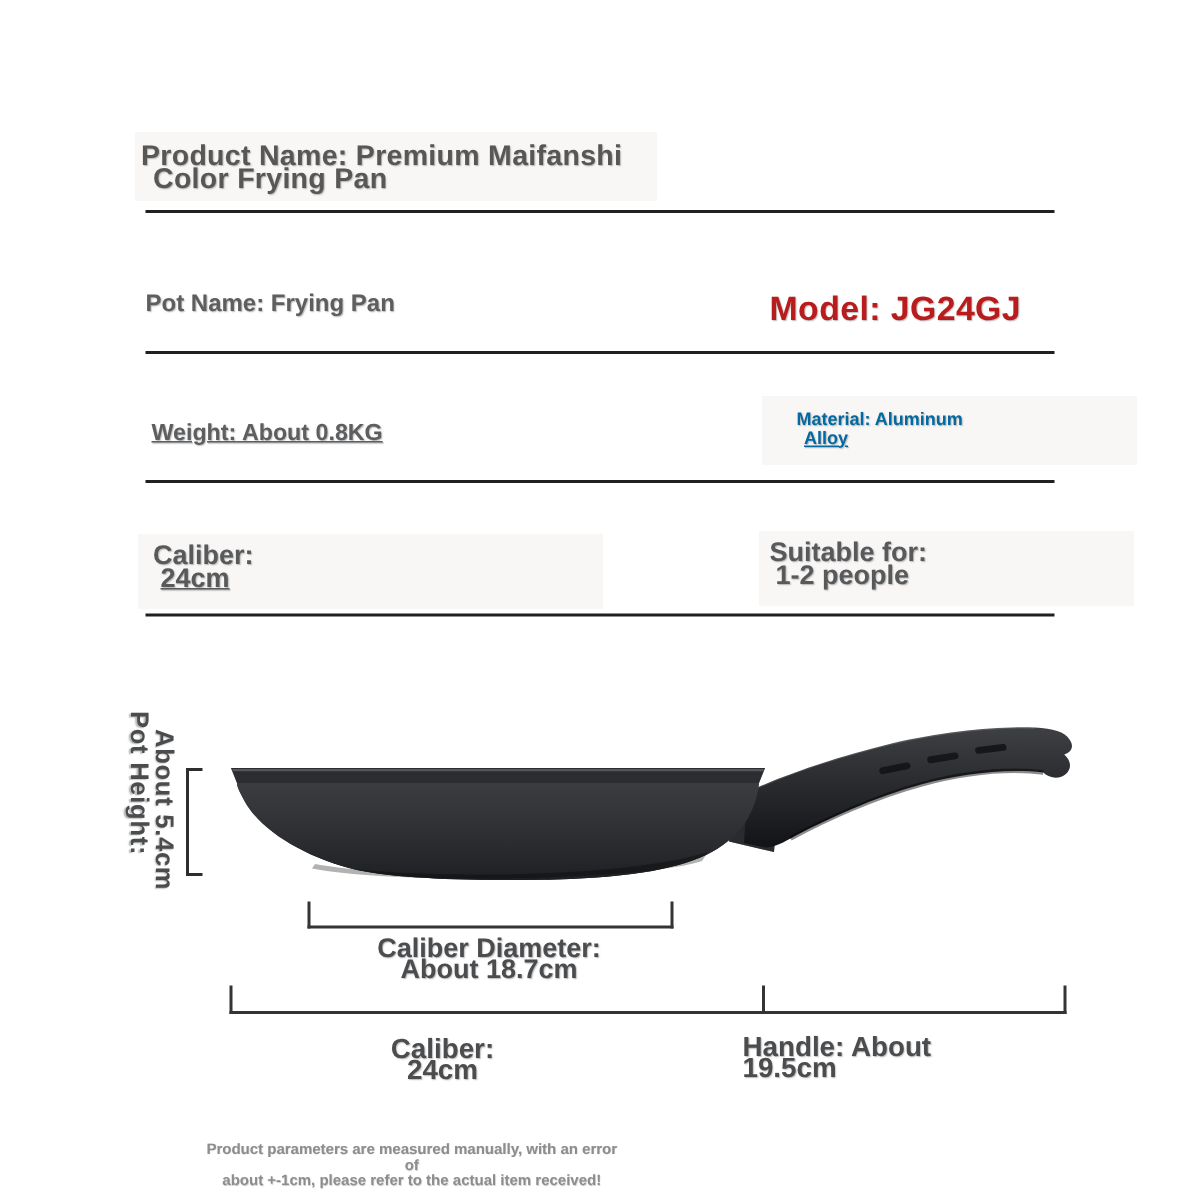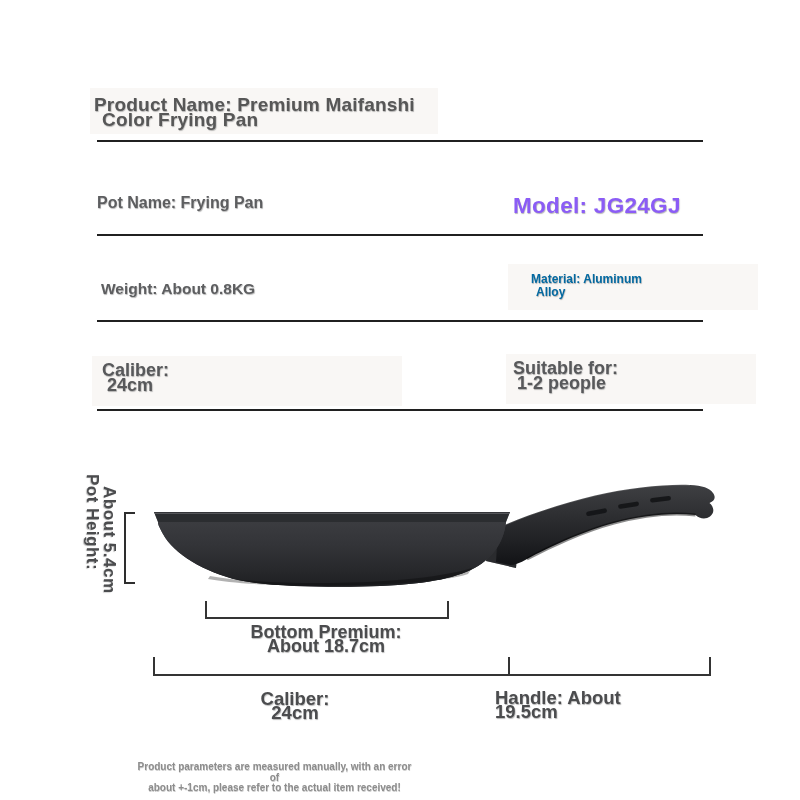--- a/index.html
+++ b/index.html
@@ -1,25 +1,25 @@
 <!DOCTYPE html>
 <html><head>
 <meta charset="utf-8">
 <style>
   html,body{margin:0;padding:0;background:#ffffff;}
   .stage{position:relative;width:800px;height:800px;background:#ffffff;overflow:hidden;
          font-family:"Liberation Sans","DejaVu Sans",sans-serif;font-weight:bold;color:#565758;margin-top:24px;}
   .tint{position:absolute;background:#f9f7f5;z-index:0;}
   .txt{position:absolute;z-index:2;text-shadow:0.6px 0.8px 0.9px rgba(125,125,125,.55);}
   .title{left:94px;top:73px;font-size:19px;line-height:15px;letter-spacing:.2px;color:#575757;}
-  .ind8{padding-left:8px;} .ind5{padding-left:5px;} .ind4{padding-left:4px;}
+  .ind8{padding-left:8px;} .ind5{padding-left:5px;text-decoration:underline;} .ind4{padding-left:4px;}
   .divider{position:absolute;left:97px;width:606px;height:2px;background:#202020;z-index:1;}
   .pot-type{left:97px;top:170px;font-size:16px;color:#5d5e60;}
-  .model{left:513px;top:169px;font-size:22.5px;color:#8b5cf6;letter-spacing:.3px;}
-  .weight{left:101px;top:256px;font-size:15.5px;color:#5d5e60;}
+  .model{left:513px;top:169px;font-size:22.5px;color:#b91c1c;letter-spacing:.3px;}
+  .weight{left:101px;top:256px;font-size:15.5px;color:#5d5e60;text-decoration:underline;}
   .material{left:531px;top:249px;font-size:12px;line-height:12.5px;color:#0369a1;}
   .caliber-cell{left:102px;top:339px;font-size:18px;line-height:14.5px;color:#58595b;}
   .suitable{left:513px;top:337px;font-size:18px;line-height:14.5px;color:#58595b;}
   .vlabel{left:84px;top:450px;height:170px;writing-mode:vertical-lr;font-size:17px;
           line-height:17px;color:#4b4c4e;letter-spacing:.5px;}
   .v2{padding-top:12px;}
   .bracket-v{position:absolute;left:124px;top:488px;width:9px;height:68px;z-index:2;
              border-left:2px solid #2e2e2e;border-top:2px solid #2e2e2e;border-bottom:2px solid #2e2e2e;}
   .pan-svg{position:absolute;left:80px;top:440px;z-index:1;}
   .bracket-h{position:absolute;left:205px;top:577px;width:240px;height:16px;z-index:2;
@@ -145,21 +145,21 @@
              C380,113 350,120 300,122
              C258,123.6 190,123 158,116
              C124,108 94,90 83,70
              C79.5,63.5 78,60.5 78,58 Z" fill="url(#bodyGrad)"></path>
     <use href="#panbody" fill="url(#speck)"></use>
     <path d="M130,112 C185,122 330,123 392,104 L388,110 C350,123 185,126 128,115 Z" fill="rgba(0,0,0,0.3)"></path>
   </svg>
 
   <div class="bracket-h"></div>
   <div class="txt dim-bd">
-    <div>Bottom Premium:</div>
+    <div>Caliber Diameter:</div>
     <div>About 18.7cm</div>
   </div>
 
   <div class="mline">
     <div class="mid-tick"></div>
   </div>
   <div class="txt dim-cal">
     <div>Caliber:</div>
     <div>24cm</div>
   </div>

